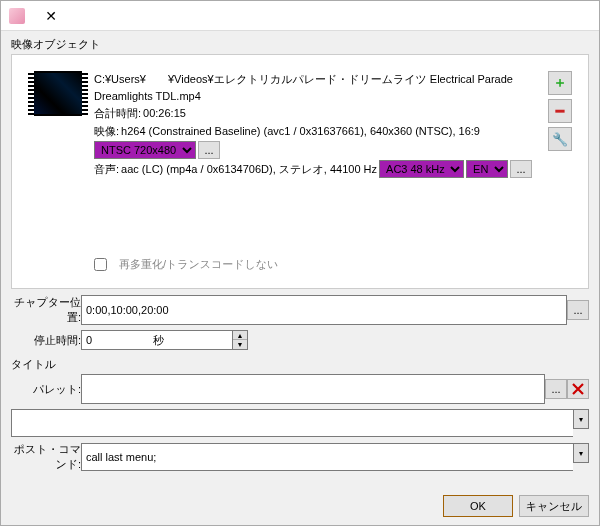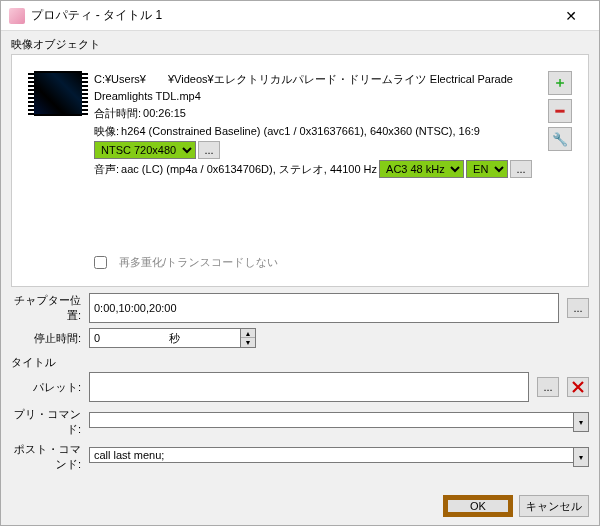--- a/index.html
+++ b/index.html
@@ -17,50 +17,49 @@
 .thumb::before, .thumb::after { content:""; position:absolute; top:0; bottom:0; width:6px; background: repeating-linear-gradient(#fff 0 2px,#000 2px 4px); }
 .thumb::before{left:0;} .thumb::after{right:0;}
 .thumb-inner { position:absolute; left:6px; right:6px; top:2px; bottom:2px; background: linear-gradient(45deg,#001133,#000,#001831,#000); }
 .video-info { flex: 1; font-size: 11px; line-height: 1.5; }
 .info-line { display: flex; align-items: center; flex-wrap: wrap; gap: 2px; margin-bottom: 1px; }
 .side-btns { display: flex; flex-direction: column; gap: 4px; margin-left: 6px; }
 .icon-btn { width: 24px; height: 24px; border: 1px solid #adadad; background: #e1e1e1; display: flex; align-items: center; justify-content: center; cursor: default; }
 .plus { color: #2a2; font-weight: bold; font-size: 14px; }
 .minus { color: #c22; font-weight: bold; font-size: 14px; }
 .wrench { color: #888; font-size: 13px; }
-.small-select { border: 1px solid #7a7a7a; background: #84cc16; font-size: 11px; height: 18px; padding: 0 2px; }
+.small-select { border: 1px solid #7a7a7a; background: #a21caf; font-size: 11px; height: 18px; padding: 0 2px; }
 .small-btn { width: 22px; height: 18px; border: 1px solid #adadad; background: #e1e1e1; font-size: 11px; display: inline-flex; align-items: center; justify-content: center; cursor: default; }
 .check-row { margin-left: 66px; margin-top: auto; display: flex; align-items: center; gap: 12px; color: #888; }
 .check-row input { margin: 0; }
-.field-row { display: flex; align-items: center; margin-bottom: 5px; gap: 8px; }
+.field-row { display: flex; align-items: center; margin-bottom: 5px; gap: 0; }
 .field-label { width: 70px; text-align: right; font-size: 11px; }
 .text-input { flex: 1; border: 1px solid #7a7a7a; background: #fff; height: 20px; padding: 14px 4px; font-size: 11px; }
 .spinner { width: 72px; display: flex; }
 .spinner input { flex:1; border: 1px solid #7a7a7a; border-right: none; height: 20px; padding: 0 4px; font-size: 11px; text-align: left; }
 .spin-btns { display: flex; flex-direction: column; border: 1px solid #7a7a7a; }
 .spin-btns div { width: 14px; height: 9px; background: #e1e1e1; font-size: 7px; display:flex; align-items:center; justify-content:center; cursor: default; }
 .spin-btns div:first-child { border-bottom: 1px solid #adadad; }
 .sec-label { font-size: 11px; }
 .title-section { margin-top: 2px; }
 .combo { flex: 1; display: flex; }
-.combo input { flex: 1; border: 1px solid #7a7a7a; border-right: none; height: 16px; padding: 0 4px; font-size: 11px; }
+.combo input { flex: 1; border: 1px solid #7a7a7a; border-right: none; height: 28px; padding: 0 4px; font-size: 11px; }
 .combo .drop { width: 16px; height: 20px; border: 1px solid #7a7a7a; background: #e1e1e1; display:flex; align-items:center; justify-content:center; font-size:8px; cursor: default; }
 .x-btn { width: 22px; height: 20px; border: 1px solid #adadad; background: #e1e1e1; display:flex;align-items:center;justify-content:center; }
 .x-btn svg { width: 12px; height: 12px; }
 .footer { display: flex; justify-content: flex-end; gap: 6px; padding: 8px 10px; }
 .btn { min-width: 70px; height: 22px; border: 1px solid #adadad; background: #e1e1e1; font-size: 11px; cursor: default; }
-.btn.default { border: 5px solid #a16207; }
+.btn.default { border: 1px solid #a16207; }
 </style>
 </head>
 <body>
 
 <div class="window">
   <div class="titlebar">
     <div class="icon"></div>
-    <div class="title">プロパティ - タイトル 1</div>
     <div class="close">✕</div>
   </div>
 
   <div class="content">
 
     <div class="group-label">映像オブジェクト</div>
     <div class="video-box">
       <div class="video-row">
         <div class="thumb">
             <div class="thumb-inner"></div>
@@ -131,21 +130,20 @@
         <input class="text-input" value="" style="">
         <span class="small-btn" style="height:20px">...</span>
         <div class="x-btn">
           <svg viewBox="0 0 12 12">
               <path d="M1 1 L11 11 M11 1 L1 11" stroke="#c00" stroke-width="2.2"></path>
             </svg>
         </div>
       </div>
 
       <div class="field-row">
-        <div class="field-label">プリ・コマンド:</div>
         <div class="combo">
           <input value="" style="">
           <div class="drop">▾</div>
         </div>
       </div>
 
       <div class="field-row">
         <div class="field-label">ポスト・コマンド:</div>
         <div class="combo">
           <input value="call last menu;" style="">

